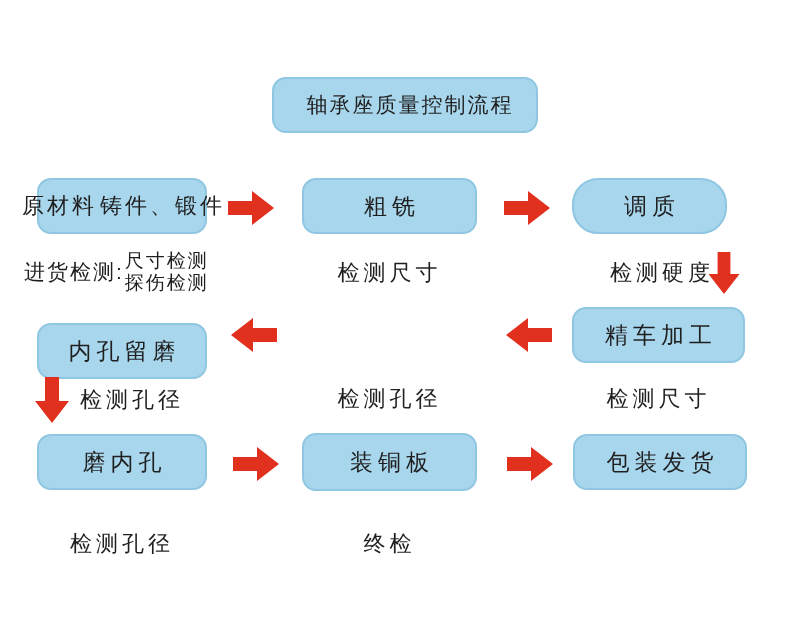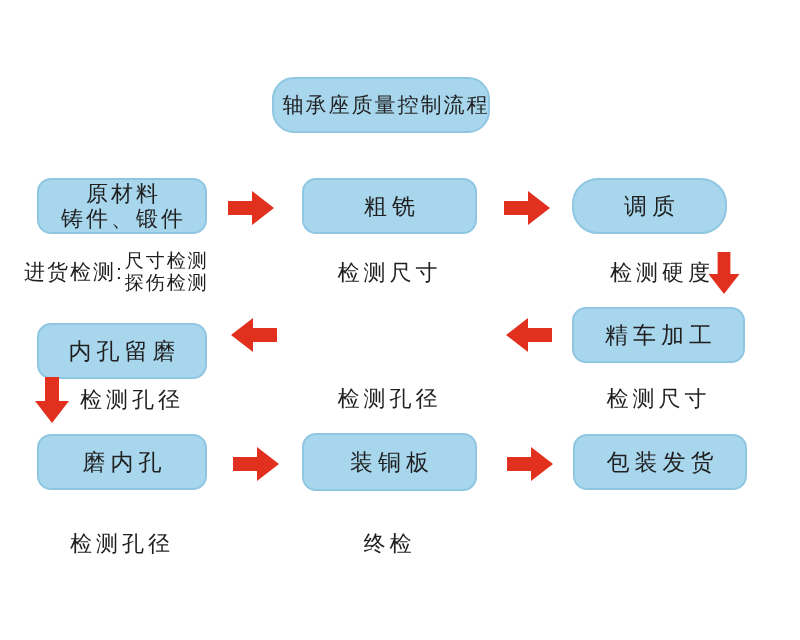--- a/index.html
+++ b/index.html
@@ -18,36 +18,36 @@
     height: 640px;
     background: var(--bg);
     overflow: hidden;
   }
   .box {
     position: absolute;
     background: var(--box-fill);
     border: 2px solid var(--box-border);
     border-radius: 14px;
     display: flex;
-    flex-direction: column;
+    flex-direction: row;
     align-items: center;
     justify-content: center;
     font-size: 23px;
     letter-spacing: 5px;
     text-indent: 5px; 
     line-height: 1.15;
     white-space: nowrap;
   }
   .box.two-line { font-size: 22px; letter-spacing: 3px; text-indent: 3px; }
   .title-box {
     position: absolute;
-    left: 272px; top: 77px; width: 218px; height: 56px;
+    left: 272px; top: 77px; width: 266px; height: 56px;
     background: var(--box-fill);
     border: 2px solid var(--box-border);
-    border-radius: 22px;
+    border-radius: 14px;
     display: flex; align-items: center; justify-content: center;
     font-size: 21px; letter-spacing: 2px; text-indent: 2px;
     white-space: nowrap;
     padding-left: 8px;
   }
   .lbl {
     position: absolute;
     font-size: 22px;
     letter-spacing: 4px;
     white-space: nowrap;

